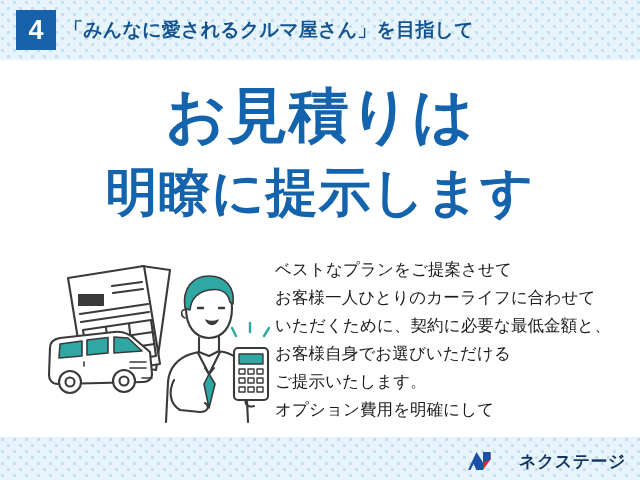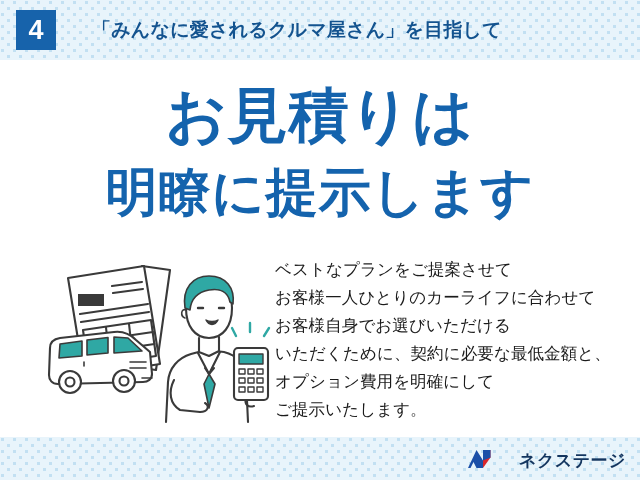--- a/index.html
+++ b/index.html
@@ -63,21 +63,20 @@
     position: absolute;
     left: 64px;
     top: 12px;
     height: 36px;
     line-height: 36px;
     font-size: 19px;
     font-weight: bold;
     color: #13538f;
     white-space: nowrap;
     letter-spacing: 0.2px;
-    margin-left: 28px;
   }
 
   
   #headline {
     position: absolute;
     left: 0;
     top: 78px;
     width: 640px;
     text-align: center;
   }
@@ -121,21 +120,21 @@
   }
   #illustration svg { display: block; }
 
   
   #brand-logo {
     position: absolute;
     right: 14px;
     top: 449px;
     height: 24px;
     display: flex;
-    align-items: flex-start;
+    align-items: center;
     gap: 22px;
   }
   #brand-mark { display: block; }
   #brand-name {
     font-size: 17px;
     font-weight: bold;
     color: #13355f;
     letter-spacing: 0.5px;
     white-space: nowrap;
   }
@@ -255,24 +254,24 @@
           <path d="M212 80 L212 71"></path>
           <path d="M226 84 L231 76"></path>
         </g>
       </g>
     </svg>
   </div>
 
   <div id="body-copy">
     <div class="body-line">ベストなプランをご提案させて</div>
     <div class="body-line">お客様一人ひとりのカーライフに合わせて</div>
+    <div class="body-line">いただくために、契約に必要な最低金額と、</div>
     <div class="body-line">お客様自身でお選びいただける</div>
-    <div class="body-line">いただくために、契約に必要な最低金額と、</div>
+    <div class="body-line">ご提示いたします。</div>
     <div class="body-line">オプション費用を明確にして</div>
-    <div class="body-line">ご提示いたします。</div>
   </div>
 
   <div class="dot-band" id="footer-band"></div>
 
   <div id="brand-logo">
     <svg id="brand-mark" width="30" height="20" viewBox="0 0 30 20" xmlns="http://www.w3.org/2000/svg">
       <path d="M1 19 L9.5 1 L16 11.5 L16 19 L9.5 19 L6.5 13 L3.5 19 Z" fill="#1b4fa8"></path>
       <path d="M16 1 L23.5 1 L23.5 8.5 L16 19 Z" fill="#d8262c"></path>
       <path d="M16 1 L16 11.5 L23.5 8.5 L23.5 1 Z" fill="#1b4fa8"></path>
     </svg>

